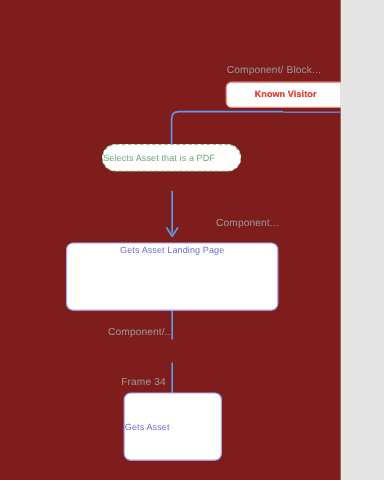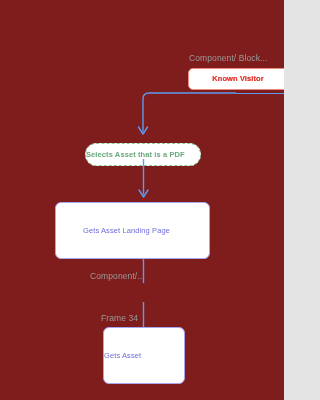--- a/index.html
+++ b/index.html
@@ -109,33 +109,34 @@
 
   <div class="conn" style="left:116px; top:88px; width:120px; height:56px;">
     <svg width="120" height="56" viewBox="0 0 120 56" fill="none">
       <path d="M120 5 H33 Q27 5 27 11 V43" stroke="#5b9bf0" stroke-width="1.4" fill="none" stroke-linecap="round"></path>
       <path d="M22.5 39 L27 46 L31.5 39" stroke="#5b9bf0" stroke-width="1.4" fill="none" stroke-linecap="round" stroke-linejoin="round"></path>
     </svg>
   </div>
 
   <div class="hline" style="left:236px; top:93px; width:48px;"></div>
 
-  <div class="node node-green" style="left:85px; top:143px; width:116px; height:23px;font-weight:bold;">
+  <div class="node node-green" style="left:85px; top:120px; width:116px; height:23px;">
     <span>Selects Asset that is a PDF</span>
   </div>
 
   <div class="conn" style="left:136px; top:159px; width:16px; height:44px;">
     <svg width="16" height="44" viewBox="0 0 16 44" fill="none">
       <path d="M7.5 0 V35" stroke="#5b9bf0" stroke-width="1.4" stroke-linecap="round"></path>
       <path d="M3 31 L7.5 38 L12 31" stroke="#5b9bf0" stroke-width="1.4" fill="none" stroke-linecap="round" stroke-linejoin="round"></path>
     </svg>
   </div>
 
+  <div class="caption" style="left:180px; top:180px;">Component...</div>
 
-  <div class="node node-blue" style="left:55px; top:202px; width:155px; height:57px; flex-direction:row;padding-left:27px;">
+  <div class="node node-blue" style="left:55px; top:202px; width:177px; height:57px; flex-direction:column;">
     <span>Gets Asset Landing Page</span>
   </div>
 
   <div class="conn" style="left:136px; top:259px; width:16px; height:24px;">
     <svg width="16" height="24" viewBox="0 0 16 24" fill="none">
       <path d="M7.5 0 V24" stroke="#5b9bf0" stroke-width="1.4" stroke-linecap="round"></path>
     </svg>
   </div>
 
   <div class="caption" style="left:90px; top:271px;">Component/...</div>

